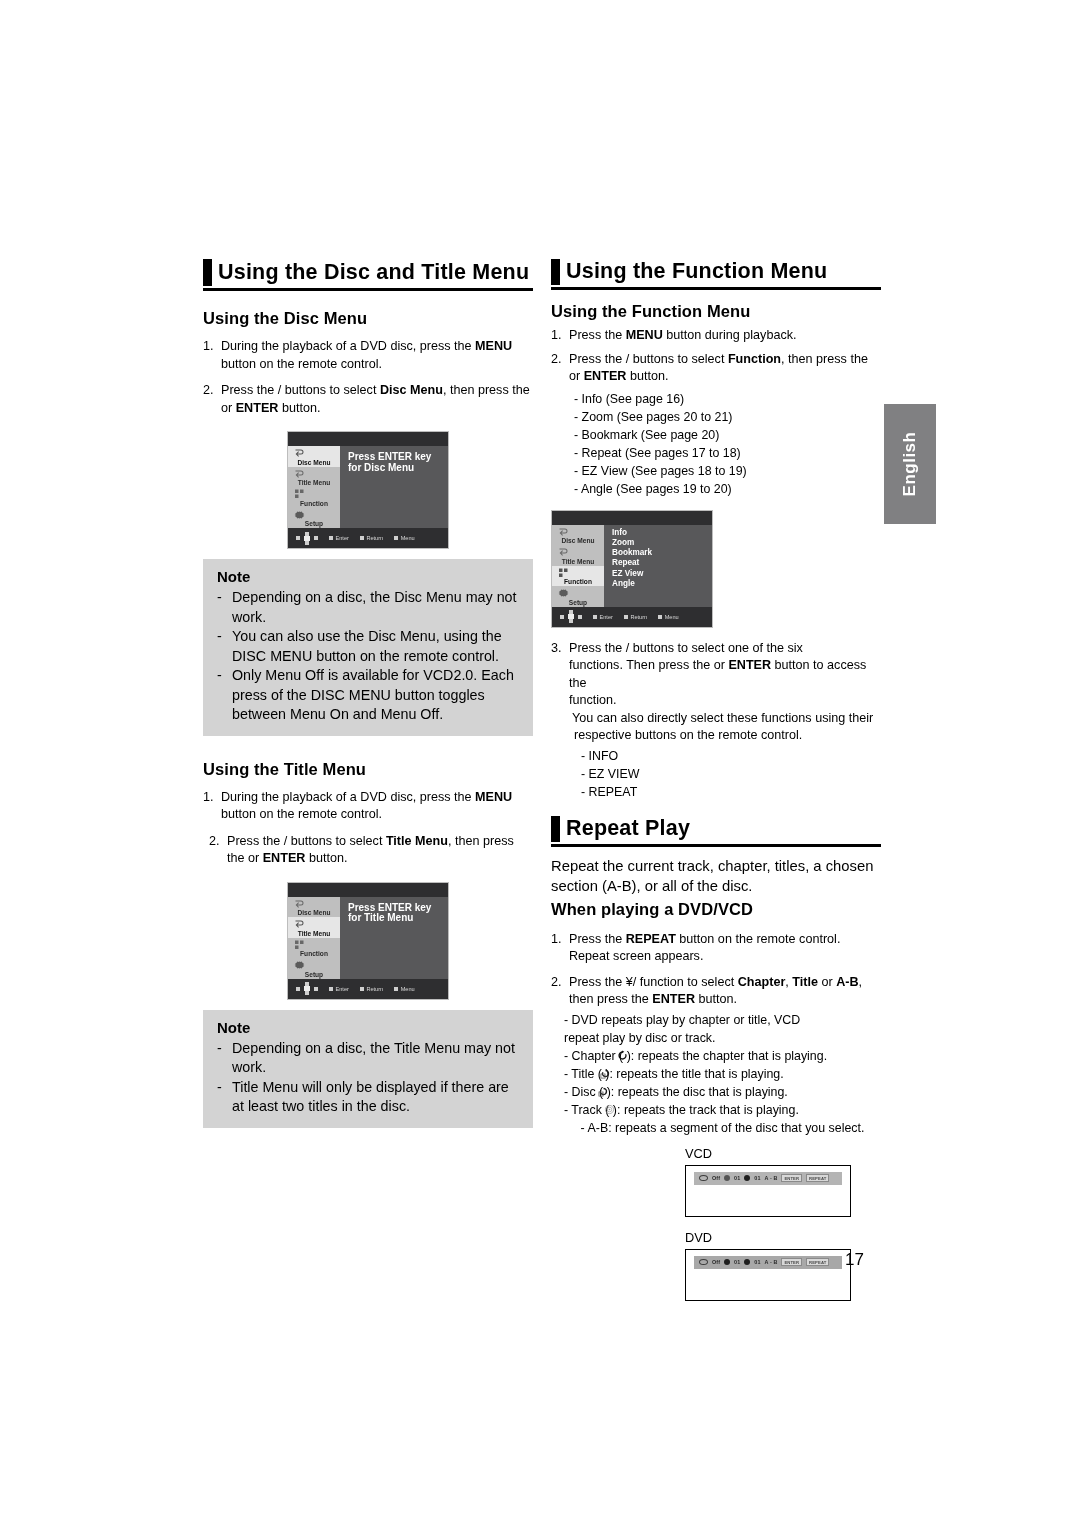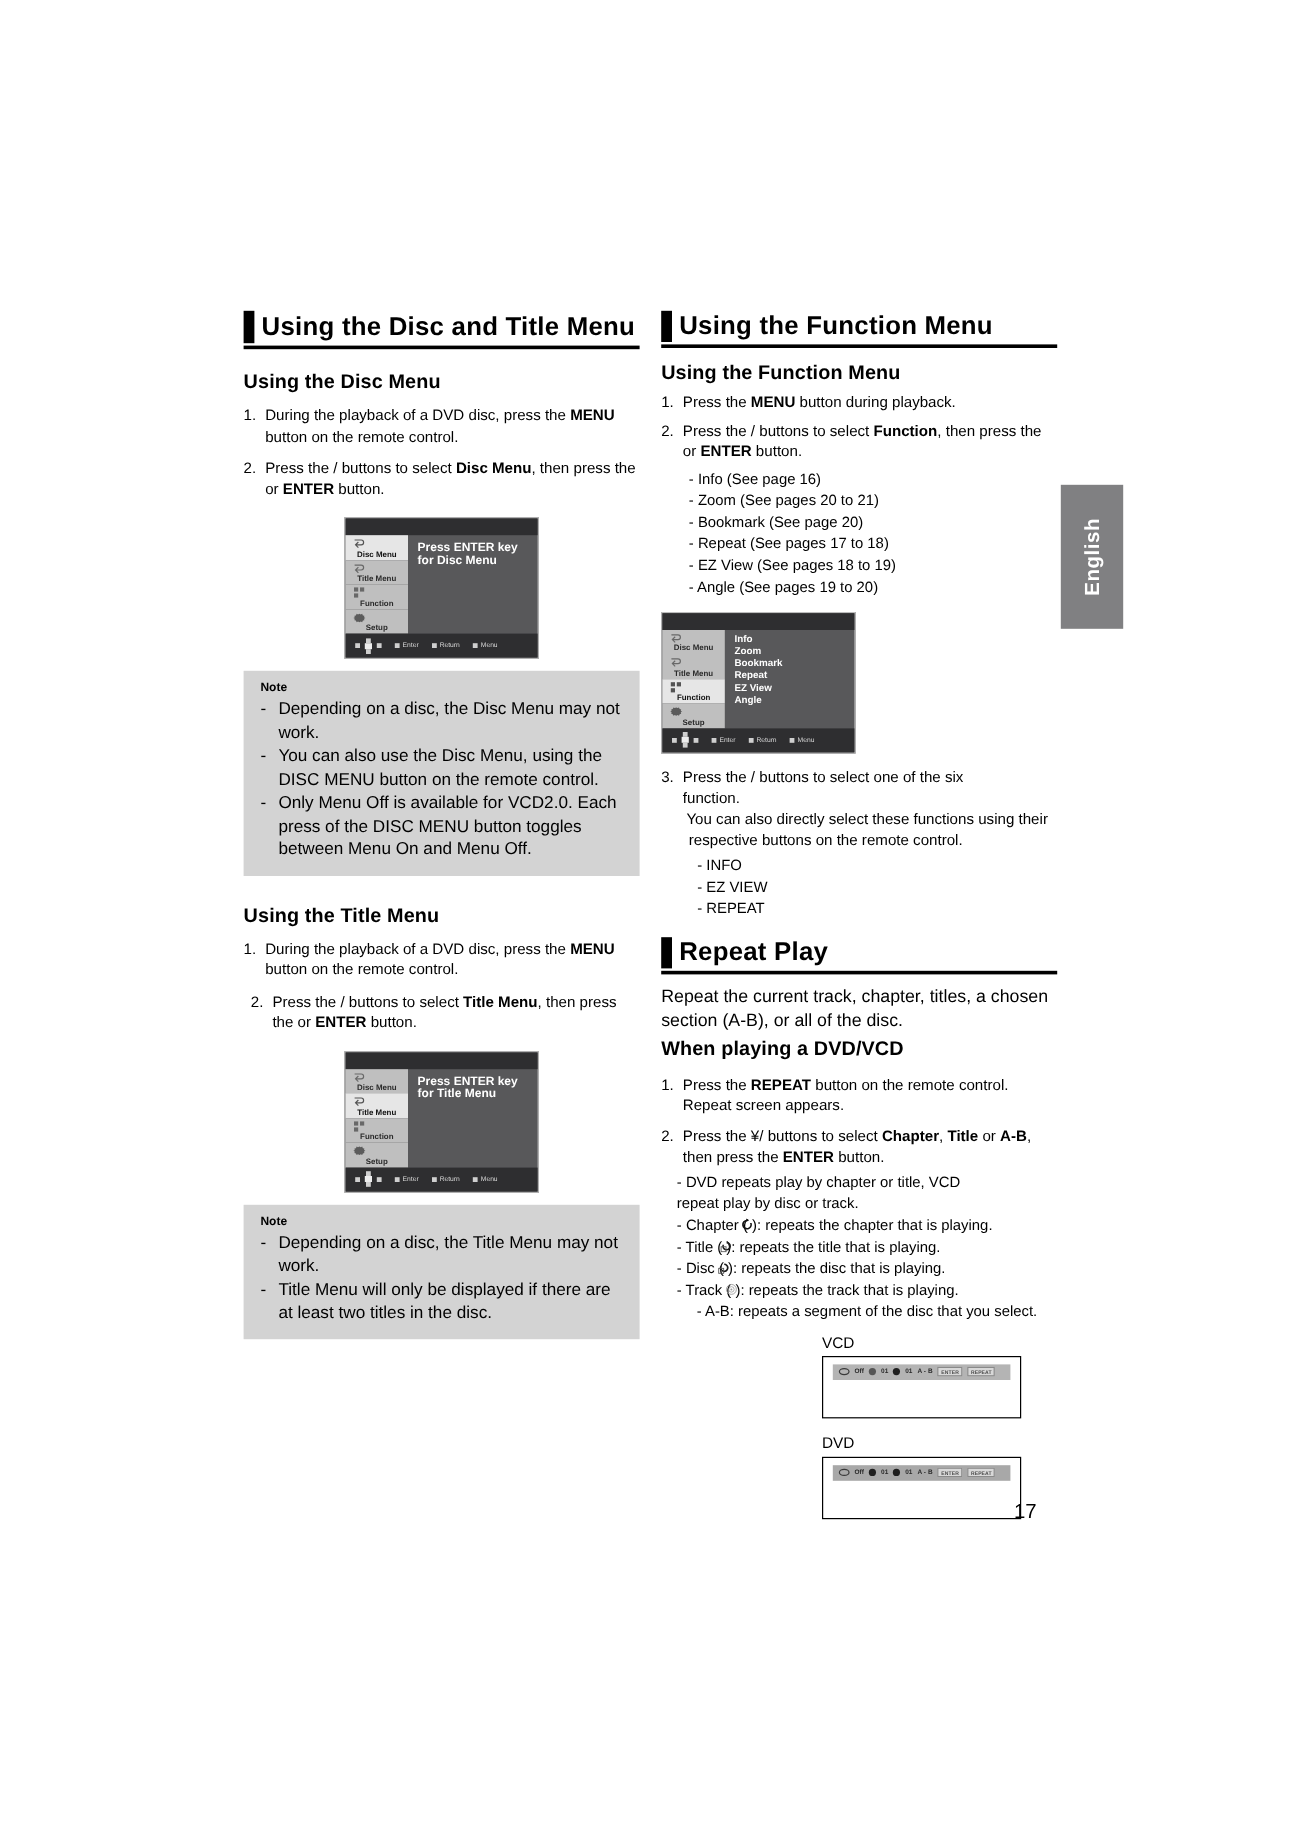--- a/index.html
+++ b/index.html
@@ -39,21 +39,21 @@
   .num .n{width:14px;flex:0 0 14px;font-size:12.6px;line-height:17.5px;}
   .num .t{font-size:12.6px;line-height:17.5px;flex:1;}
 
   .dashlist{margin:0;padding:0;list-style:none;}
   .dashlist li{font-size:12.4px;line-height:18px;padding-left:10px;position:relative;}
 
   
   .note{
     background:#d3d3d3;padding:9px 12px 11px 12px;margin:10px 0 0 0;
   }
-  .note .note-title{font-size:10px;font-weight:bold;margin:0 0 3px 2px;}
+  .note .note-title{font-size:15px;font-weight:bold;margin:0 0 3px 2px;}
   .note ul{list-style:none;margin:0;padding:0;}
   .note li{
     font-size:14.3px;line-height:19.5px;position:relative;padding-left:17px;margin-bottom:0;
   }
   .note li .dsh{position:absolute;left:2px;top:0;}
 
   
   .osd-wrap{display:flex;justify-content:center;margin:14px 0 0 0;}
   .osd{
     width:162px;height:118px;background:#58585a;position:relative;
@@ -396,20 +396,21 @@
               <span class="bl">Menu</span>
             </div>
         </div>
       </div>
     </div>
 
     <div class="num" style="margin-top:12px;margin-bottom:2px;">
       <div class="n">3.</div>
       <div class="t">
         <div>Press the      /     buttons to select one of the six</div>
+        <div><span>functions. Then press the      or </span><b>ENTER</b><span> button to access the</span></div>
         <div>function.</div>
         <div style="padding-left:3px;">You can also directly select these functions using their</div>
         <div style="padding-left:5px;">respective buttons on the remote control.</div>
       </div>
     </div>
 
     <ul class="dashlist indent-sub2" style="margin-bottom:8px;">
       <li>- INFO</li>
       <li>- EZ VIEW</li>
       <li>- REPEAT</li>
@@ -428,21 +429,21 @@
       <div class="n">1.</div>
       <div class="t">
         <div><span>Press the </span><b>REPEAT</b><span> button on the remote control.</span></div>
         <div>Repeat screen appears.</div>
       </div>
     </div>
 
     <div class="num" style="margin-bottom:2px;">
       <div class="n">2.</div>
       <div class="t">
-        <div><span>Press the  ¥/     buttons to select </span><b>Chapter</b><span>, </span><b>Title</b><span> or </span><b>A-B</b><span>,</span></div>
+        <div><span>Press the  ¥/     function to select </span><b>Chapter</b><span>, </span><b>Title</b><span> or </span><b>A-B</b><span>,</span></div>
         <div><span>then press the </span><b>ENTER</b><span> button.</span></div>
       </div>
     </div>
 
     <ul class="dashlist" style="padding-left:13px;">
       <li style="padding-left:0;">- DVD repeats play by chapter or title, VCD</li>
       <li style="padding-left:0;">   repeat play by disc or track.</li>
       <li style="padding-left:0;position:relative;">
         <span>- Chapter (      ): repeats the chapter that is playing.</span>
         <svg style="position:absolute;left:53px;top:3px;width:11px;height:11px;" viewBox="0 0 24 24">

